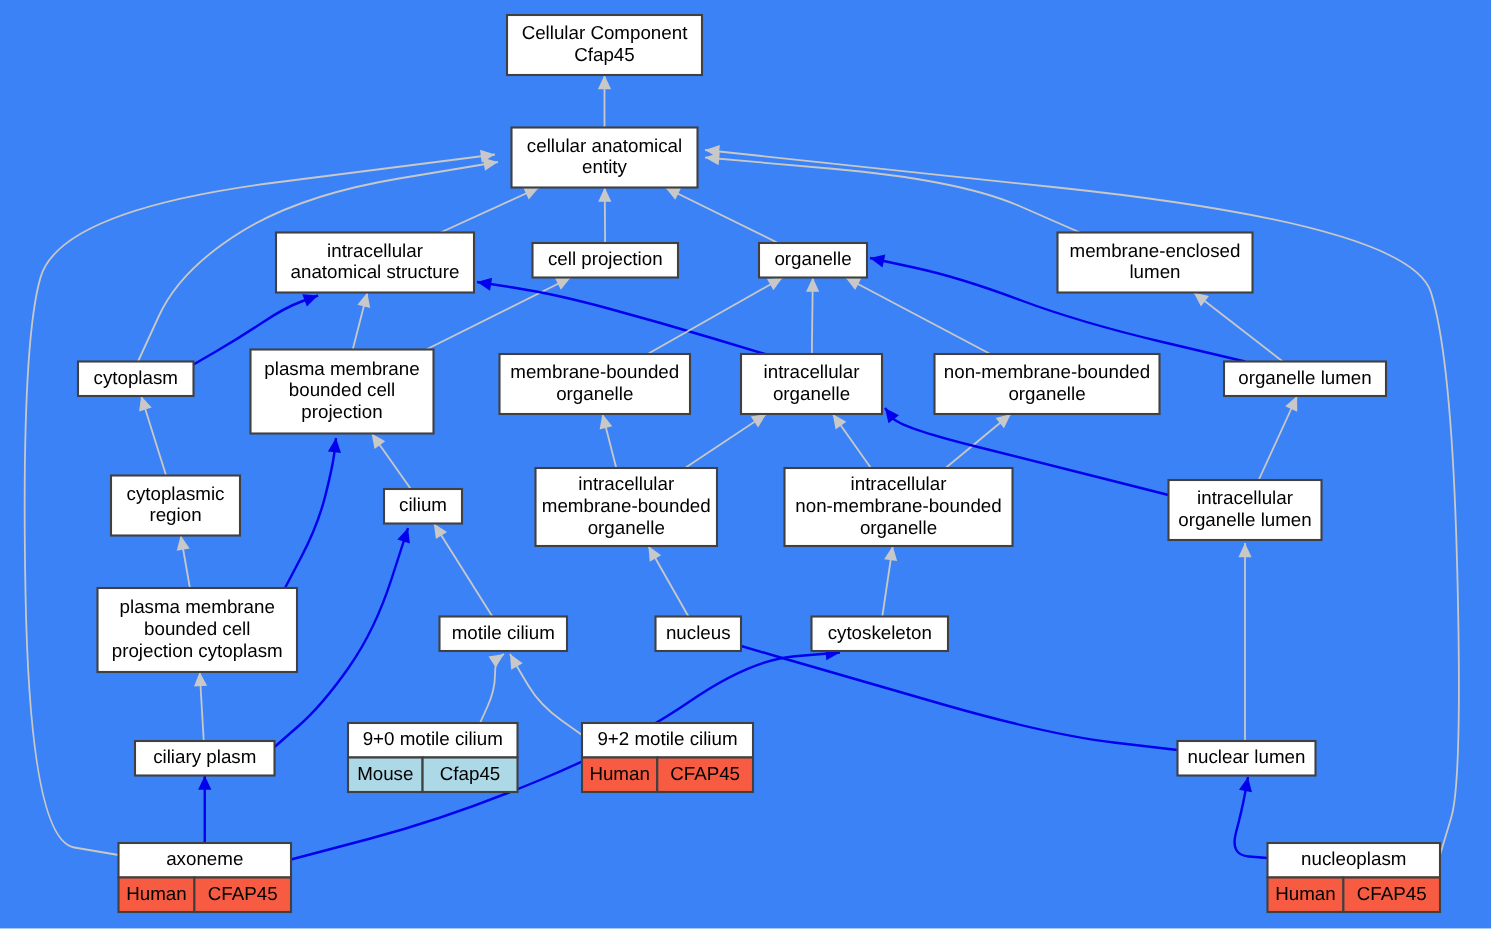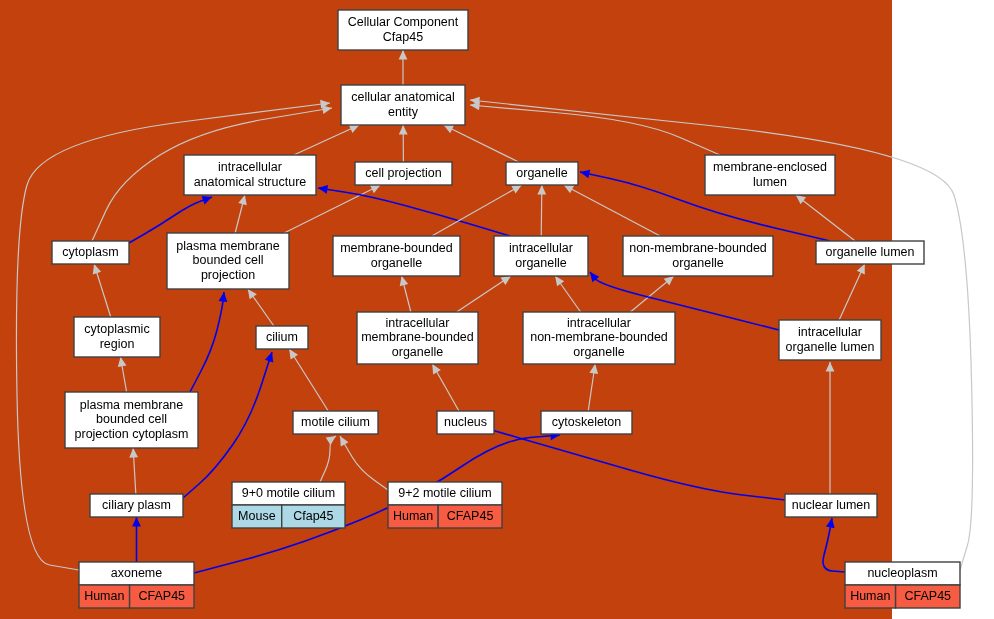--- a/index.html
+++ b/index.html
@@ -2,23 +2,23 @@
 <html><head>
 <meta charset="utf-8">
 <style>
   html, body {
     margin: 0;
     padding: 0;
     background: #ffffff;
   }
   #canvas {
     position: relative;
-    width: 892px;
+    width: 994px;
     height: 619px;
-    background: #c2410c;
+    background: #3b82f6;
     font-family: "Liberation Sans", sans-serif;
   }
   svg#graph {
     position: absolute;
     left: 0; top: 0;
     width: 994px;
     height: 619px;
   }
   .node-rect {
     fill: #ffffff;

